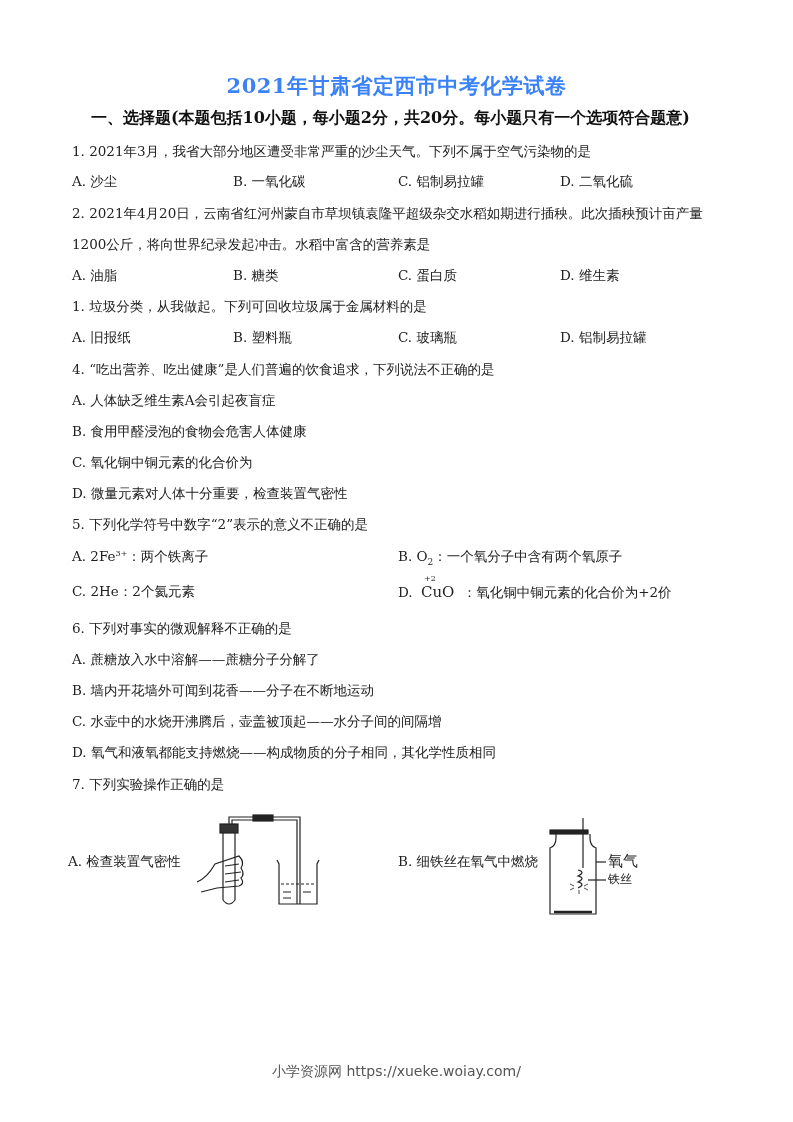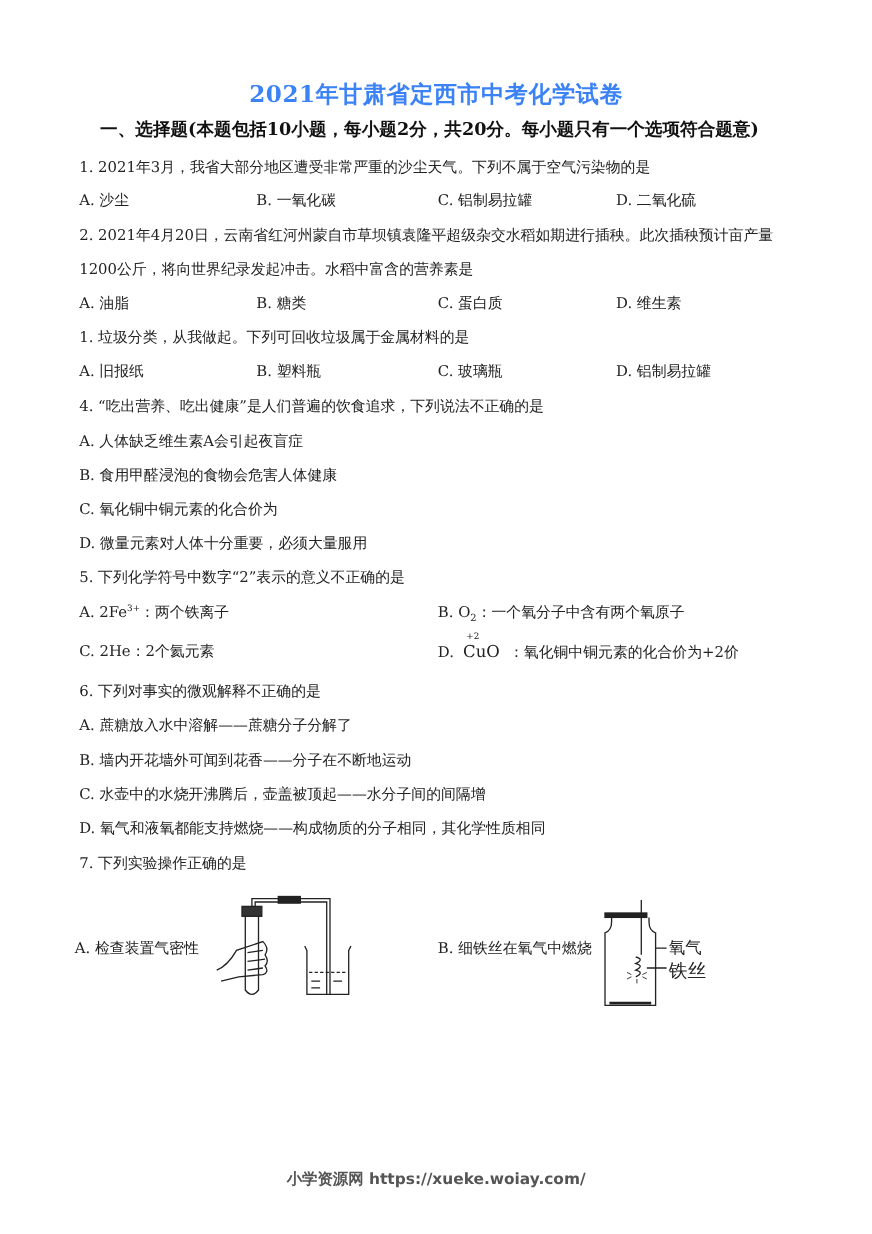--- a/index.html
+++ b/index.html
@@ -7,21 +7,21 @@
          font-family:"DejaVu Serif","Liberation Serif",serif; color:#222; }
   .abs { position:absolute; white-space:nowrap; }
   .title { left:0; width:793px; top:72px; text-align:center; font-size:21px; font-weight:bold; color:#3b82f6; letter-spacing:0.5px; }
   .section { left:72px; top:108px; font-size:16px; font-weight:bold; color:#111;margin-left:19px; }
   .q { left:72px; font-size:13.5px; color:#222; }
   .opt { font-size:13.5px; color:#222; }
   .sup { font-size:8px; vertical-align:super; }
   .sub { font-size:9px; vertical-align:sub; }
   .cuo { display:inline-block; position:relative; font-size:15px; margin:0 4px; }
   .cuo .val { position:absolute; top:-9px; left:3px; font-size:8px; }
-  .footer { left:0; width:793px; top:1063px; text-align:center; font-family:"DejaVu Sans","Liberation Sans",sans-serif; font-size:14px; color:#555;font-weight:bold; }
+  .footer { left:0; width:793px; top:1063px; text-align:center; font-family:"DejaVu Sans","Liberation Sans",sans-serif; font-size:14px; color:#555; }
   svg { position:absolute; }
 </style>
 </head>
 <body>
 
 <div class="abs title">2021年甘肃省定西市中考化学试卷</div>
 <div class="abs section">一、选择题(本题包括10小题，每小题2分，共20分。每小题只有一个选项符合题意)</div>
 
 <div class="abs q" style="top:143px">1. 2021年3月，我省大部分地区遭受非常严重的沙尘天气。下列不属于空气污染物的是</div>
 <div class="abs opt" style="left:72px;top:173px">A.  沙尘</div>
@@ -39,21 +39,21 @@
 <div class="abs q" style="top:298px">1.  垃圾分类，从我做起。下列可回收垃圾属于金属材料的是</div>
 <div class="abs opt" style="left:72px;top:329px">A.  旧报纸</div>
 <div class="abs opt" style="left:233px;top:329px">B.  塑料瓶</div>
 <div class="abs opt" style="left:398px;top:329px">C.  玻璃瓶</div>
 <div class="abs opt" style="left:560px;top:329px">D.  铝制易拉罐</div>
 
 <div class="abs q" style="top:361px">4. “吃出营养、吃出健康”是人们普遍的饮食追求，下列说法不正确的是</div>
 <div class="abs opt" style="left:72px;top:392px">A.  人体缺乏维生素A会引起夜盲症</div>
 <div class="abs opt" style="left:72px;top:423px">B.  食用甲醛浸泡的食物会危害人体健康</div>
 <div class="abs opt" style="left:72px;top:454px">C.  氧化铜中铜元素的化合价为</div>
-<div class="abs opt" style="left:72px;top:485px">D.  微量元素对人体十分重要，必须大量服用</div>
+<div class="abs opt" style="left:72px;top:485px">D.  微量元素对人体十分重要，检查装置气密性</div>
 
 <div class="abs q" style="top:516px">5.  下列化学符号中数字“2”表示的意义不正确的是</div>
 <div class="abs opt" style="left:72px;top:548px">
   <span>A. 2Fe</span><span class="sup">3+</span><span>：两个铁离子</span>
 </div>
 <div class="abs opt" style="left:398px;top:548px">
   <span>B. O</span><span class="sub">2</span><span>：一个氧分子中含有两个氧原子</span>
 </div>
 <div class="abs opt" style="left:72px;top:583px">
   <span>C. 2He</span><span>：2个氦元素</span>
@@ -99,15 +99,15 @@
     <rect x="2" y="12" width="38" height="4" fill="#222"></rect>
     <path d="M8 16 L8 20 Q8 28 2 30 L2 96 L48 96 L48 30 Q42 28 42 20 L42 16"></path>
     <line x1="6" y1="94" x2="44" y2="94" stroke-width="2.5"></line>
     <path d="M30 52 Q38 54 30 58 Q38 60 30 64 Q38 66 30 70"></path>
     <path d="M22 66 L26 68 M22 72 L26 70 M40 66 L36 68 M40 72 L36 70 M31 76 L31 72" stroke-width="0.8"></path>
     <line x1="48" y1="44" x2="58" y2="44"></line>
     <line x1="40" y1="62" x2="58" y2="62"></line>
   </g>
 </svg>
 <div class="abs" style="left:608px;top:852px;font-size:15px">氧气</div>
-<div class="abs" style="left:608px;top:871px;font-size:17px">铁丝</div>
+<div class="abs" style="left:608px;top:871px;font-size:12px">铁丝</div>
 
 <div class="abs footer">小学资源网 https://xueke.woiay.com/</div>
 
 </body></html>

